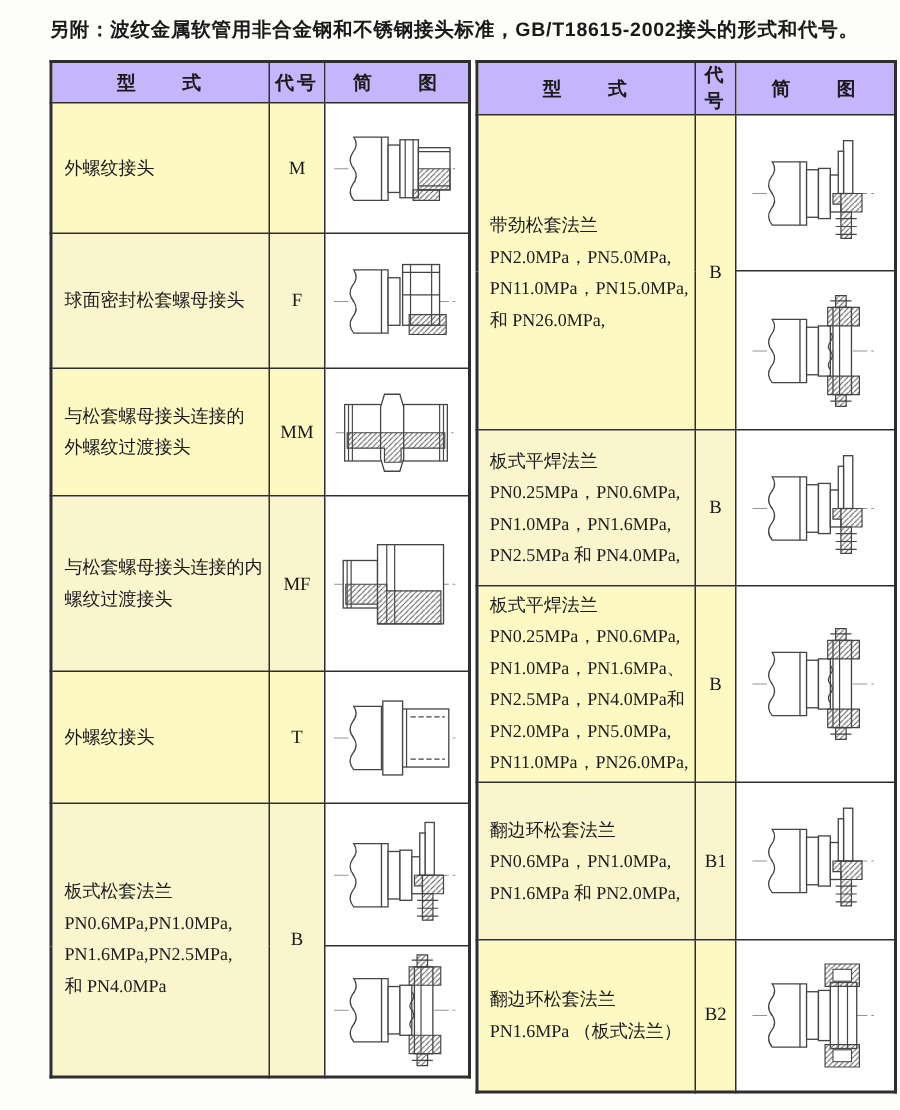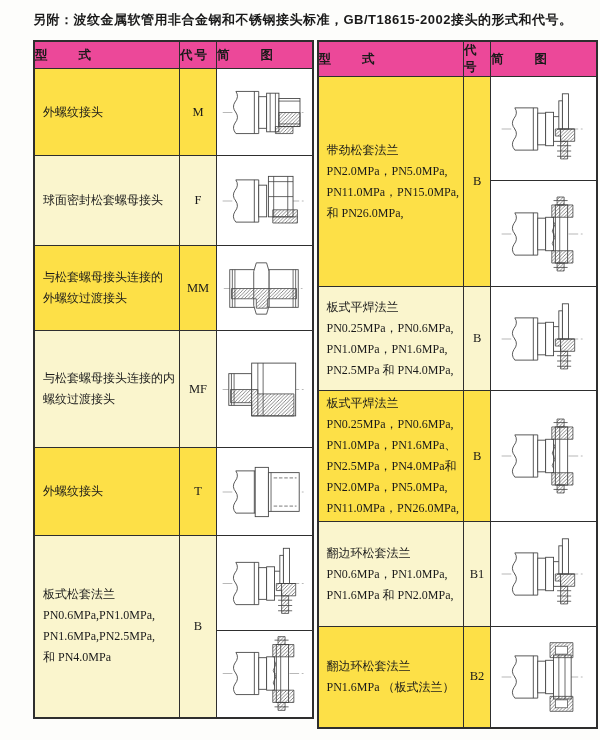--- a/index.html
+++ b/index.html
@@ -22,38 +22,38 @@
   table.tbl{
     border-collapse:collapse;table-layout:fixed;
     border:2px solid #2e2e2e;
     background:#fff;
   }
   .tbl th,.tbl td{
     border:1px solid #2e2e2e;padding:0;
     vertical-align:middle;overflow:hidden;
   }
   .tbl th{
-    height:26px;background:#ec4899;
+    height:26px;background:#c4b5fd;
     font-size:12.5px;font-weight:600;letter-spacing:2px;
-    text-align:left;
+    text-align:center;
   }
   td.type-cell{
     text-align:left;padding:2px 4px 2px 8px;
     font-family:"Liberation Serif", serif;
     font-size:12px;
   }
   td.type-cell .tline{line-height:21px;white-space:nowrap;}
   td.code-cell{
     text-align:center;
     font-family:"Liberation Serif", serif;
     font-size:12.5px;
   }
   td.diagram-cell{text-align:center;background:#fff;}
   td.bg-yellow{background:#faf5cd;}
-  td.bg-white{background:#fde047;}
+  td.bg-white{background:#fef9c3;}
   svg.fitting{display:block;margin:0 auto;}
 </style>
 </head>
 <body>
 
 <svg width="0" height="0" style="position:absolute">
   <defs>
     <pattern id="hatch" patternUnits="userSpaceOnUse" width="4" height="4">
       <path d="M0,4 L4,0" stroke="#555" stroke-width="0.8"></path>
     </pattern>

